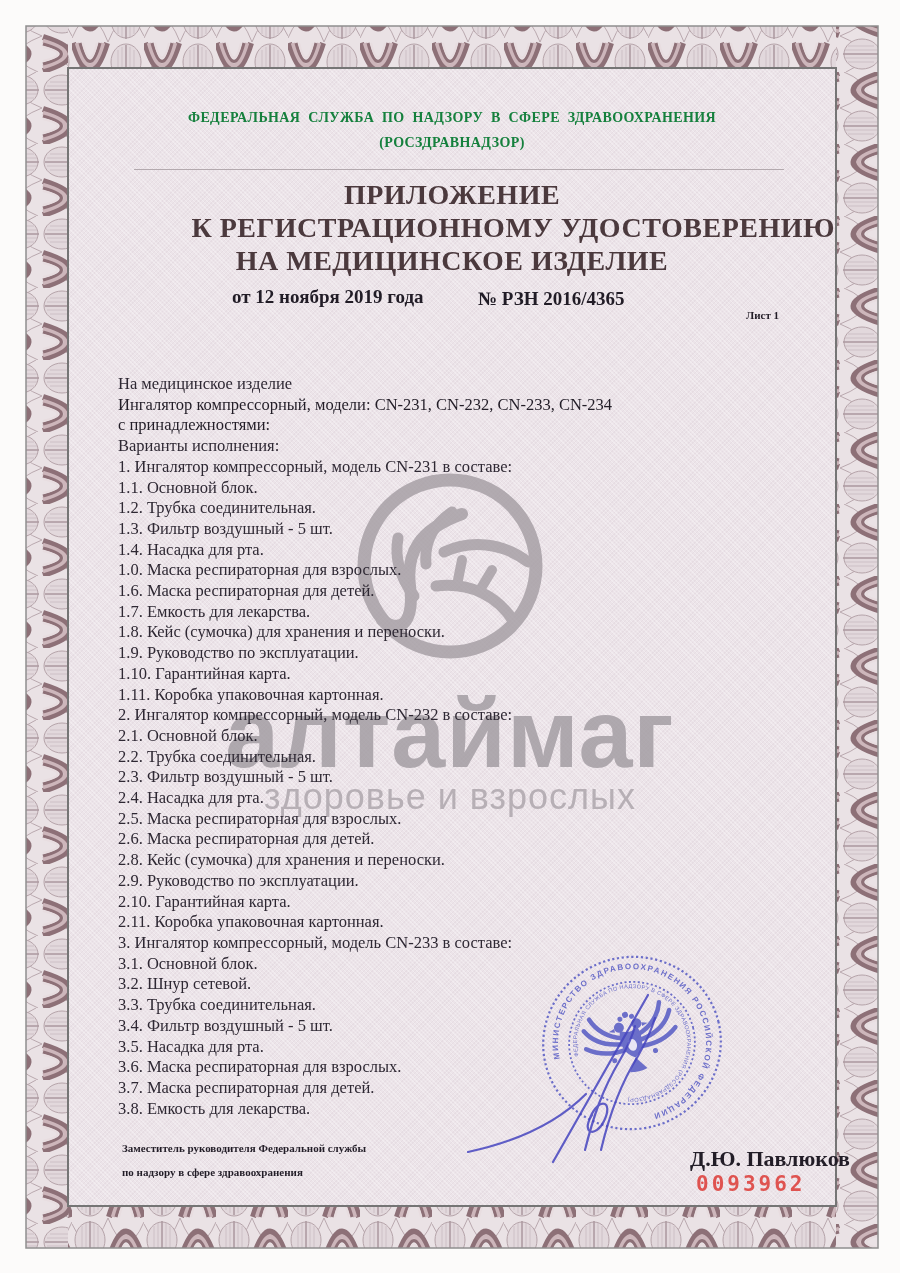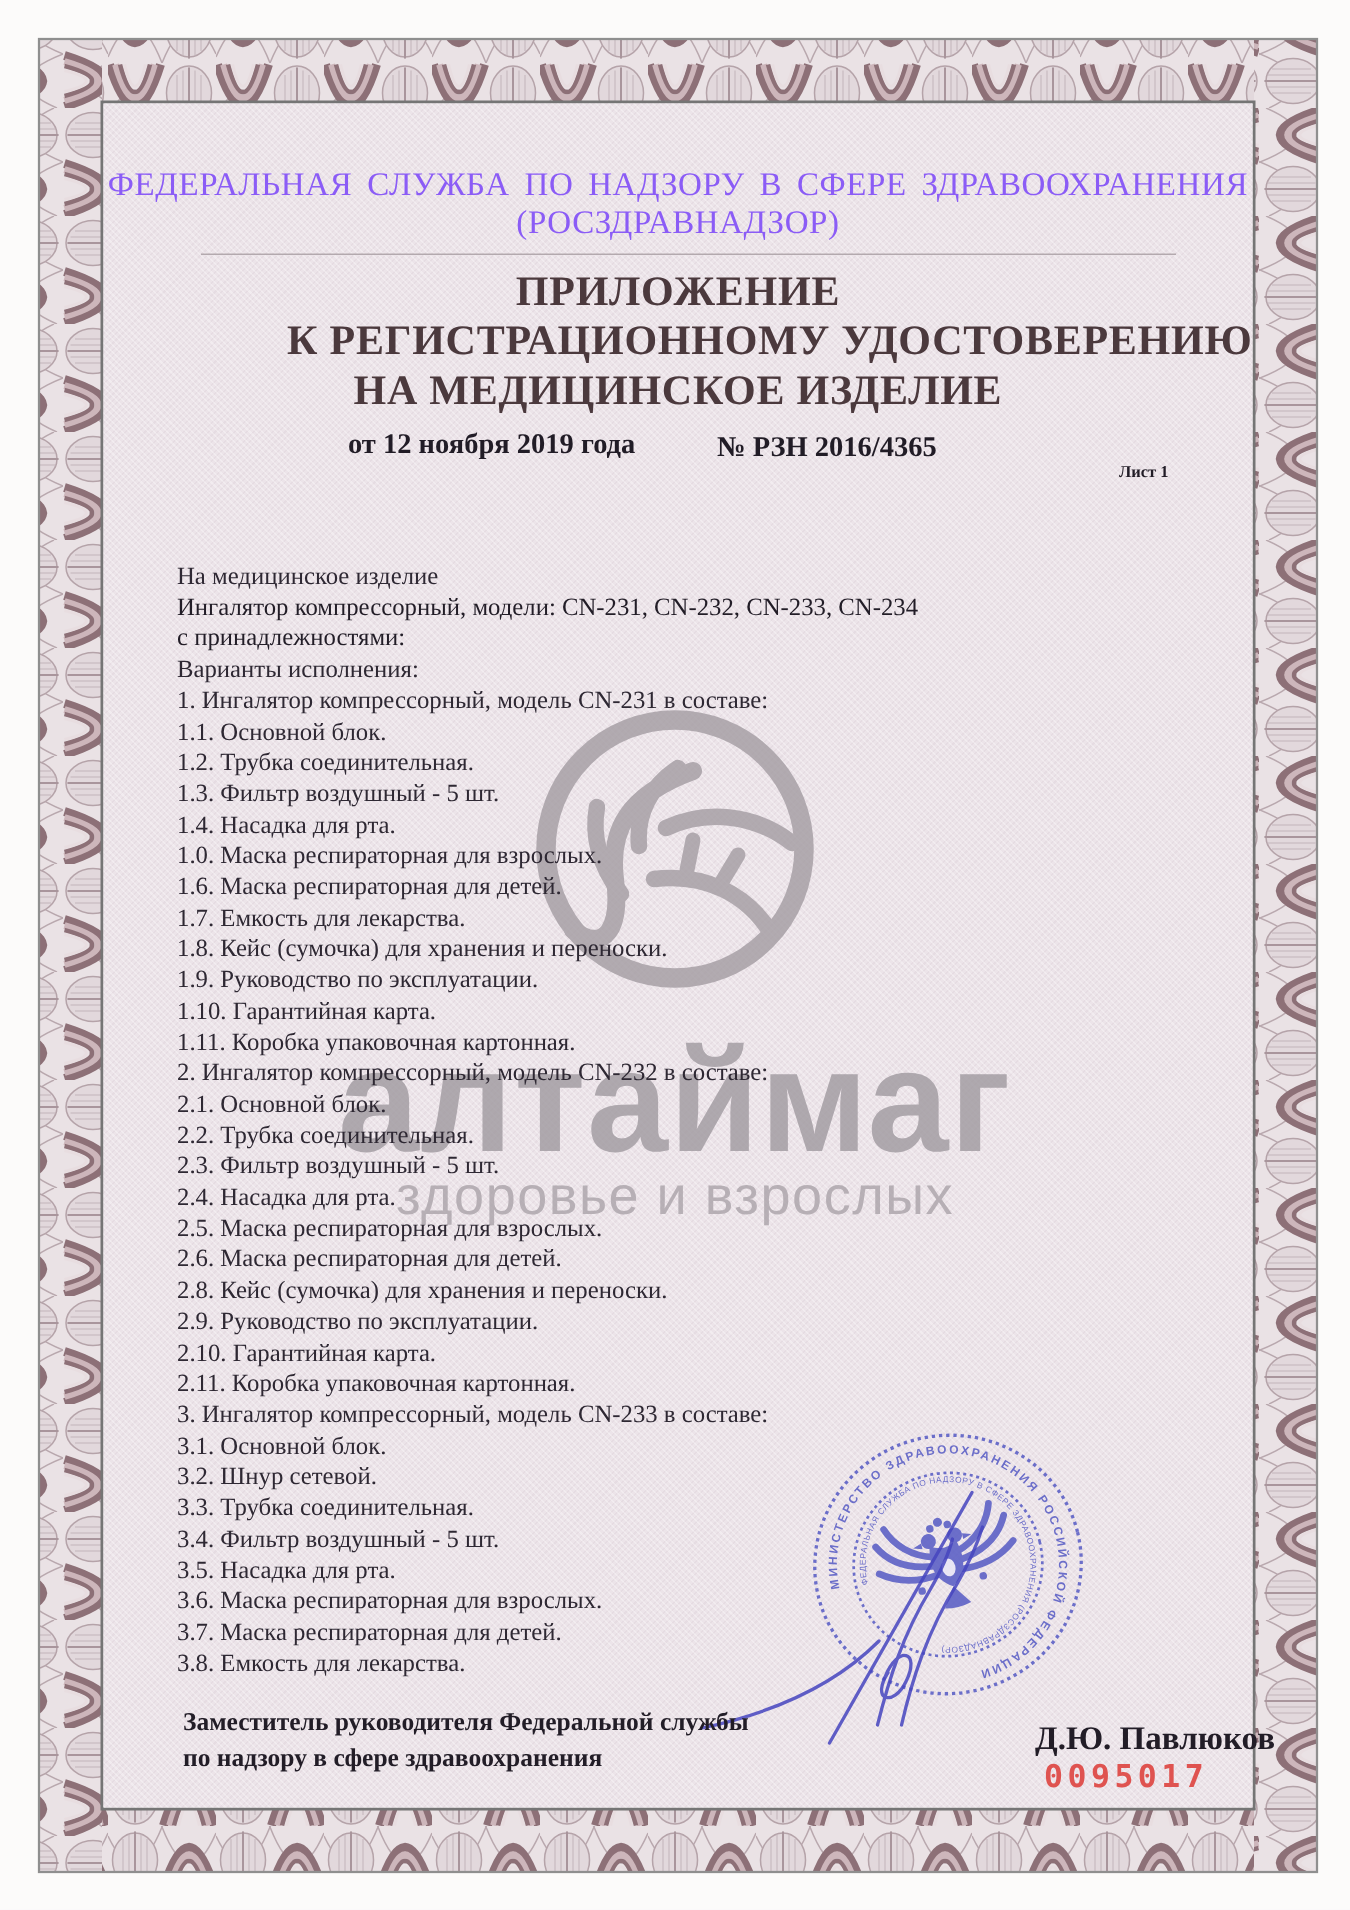--- a/index.html
+++ b/index.html
@@ -6,29 +6,29 @@
   .page{position:relative;width:900px;height:1273px;background:#fcfbfa;overflow:hidden;
         font-family:"Liberation Serif", serif;}
   
   .field{position:absolute;left:69px;top:69px;width:766px;height:1136px;
          background:#ece4e9;
          background-image:
            repeating-linear-gradient(45deg, rgba(255,255,255,.30) 0 1px, rgba(255,255,255,0) 1px 3px),
            repeating-linear-gradient(-45deg, rgba(176,152,168,.10) 0 1px, rgba(176,152,168,0) 1px 3px);}
   .abs{position:absolute;}
   .center{left:69px;width:766px;text-align:center;}
-  .agency{font-size:22px;letter-spacing:.4px;word-spacing:4px;color:#8b5cf6;}
+  .agency{font-size:14px;letter-spacing:.4px;word-spacing:4px;color:#15803d;font-weight:bold;}
   .rule{left:134px;top:169px;width:650px;height:1px;background:#b3a9ae;}
   .title{font-weight:bold;font-size:28px;letter-spacing:.5px;color:#4b393d;}
   .dateline{font-weight:bold;font-size:19px;color:#211c26;}
   .sheet{font-weight:bold;font-size:11px;color:#211c26;}
   .body-block{left:118px;top:374px;width:640px;font-size:16.5px;line-height:20.7px;color:#2e2833;}
   .body-line{white-space:nowrap;}
   .body-line.bold{font-weight:normal;color:#221d27;}
-  .sig-title{font-weight:bold;font-size:17px;line-height:24px;color:#221d27;}
+  .sig-title{font-weight:bold;font-size:11px;line-height:24px;color:#221d27;}
   .sig-name{font-weight:bold;font-size:22px;color:#221d27;}
   .serial{font-family:"DejaVu Sans Mono", monospace;font-weight:bold;font-size:21px;
           letter-spacing:3px;color:#df5350;}
   
   .wm-brand{left:120px;top:678px;width:660px;text-align:center;
             font-family:"Liberation Sans", sans-serif;font-weight:bold;font-size:97px;
             letter-spacing:1px;color:#a19ba1;opacity:.82;}
   .wm-tagline{left:120px;top:776px;width:660px;text-align:center;
               font-family:"Liberation Sans", sans-serif;font-size:36px;
               letter-spacing:1px;color:#aaa3a9;opacity:.8;}
@@ -188,15 +188,15 @@
       <path d="M590,1118 c9,-22 24,-17 14,3 c-8,17 -24,13 -12,-6"></path>
       <path d="M553,1162 L648,995"></path>
     </g>
   </svg>
 
   <div class="abs sig-title" style="left:122px;top:1136px;width:480px;">
     <div>Заместитель руководителя Федеральной службы</div>
     <div>по надзору в сфере здравоохранения</div>
   </div>
   <div class="abs sig-name" style="left:690px;top:1146px;">Д.Ю. Павлюков</div>
-  <div class="abs serial" style="left:696px;top:1172px;">0095017</div>
+  <div class="abs serial" style="left:696px;top:1172px;">0093962</div>
 
 </div>
 
 </body></html>

